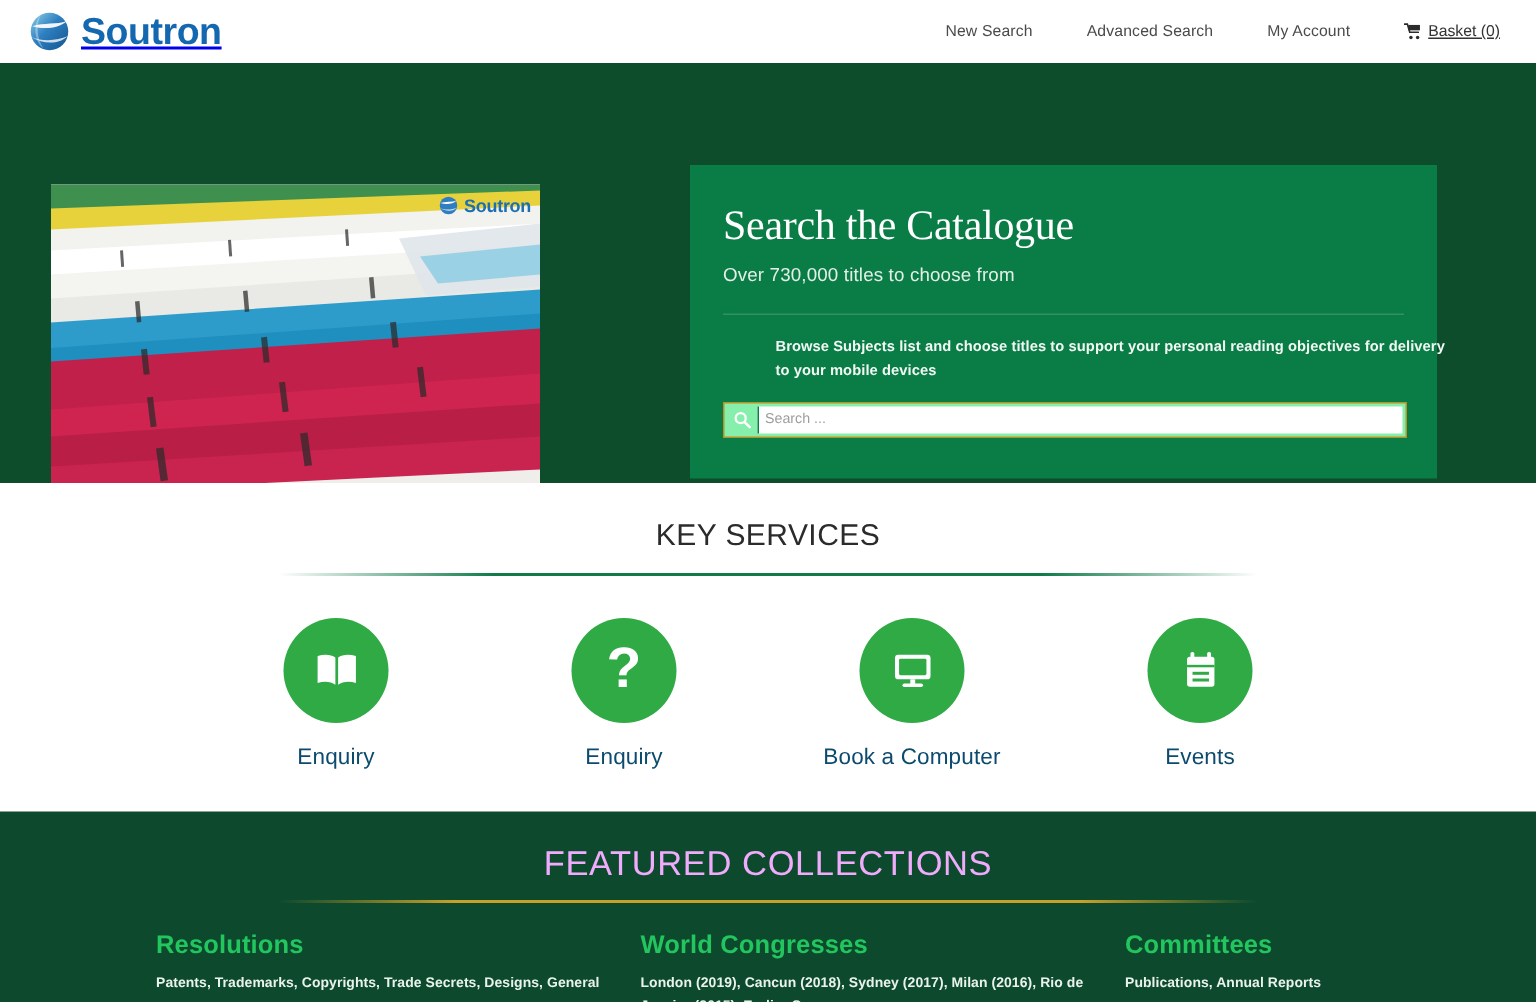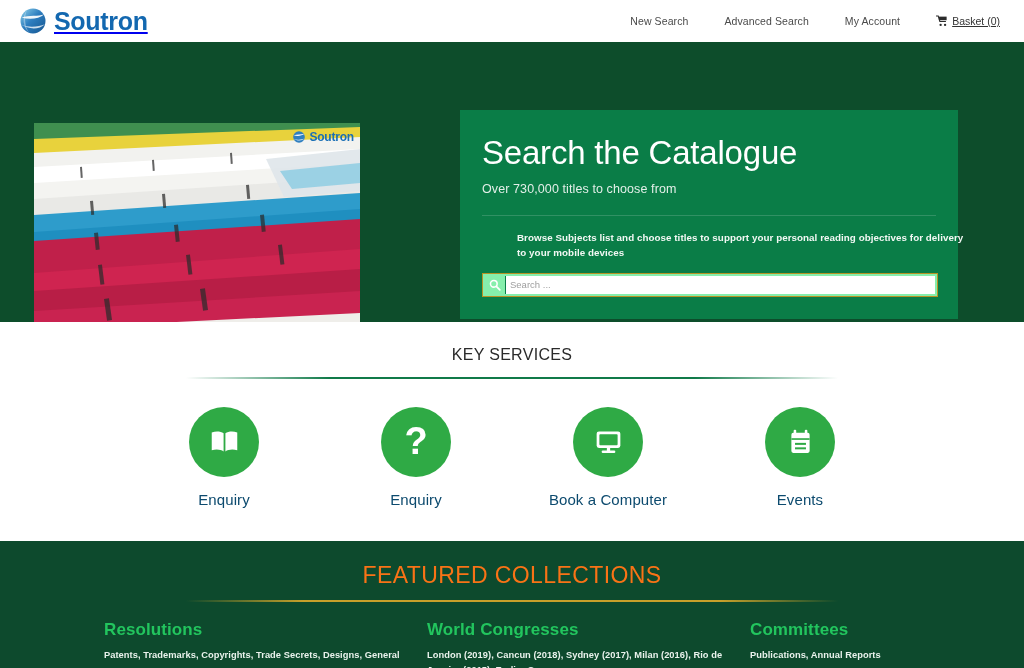--- a/index.html
+++ b/index.html
@@ -131,25 +131,26 @@
     position: absolute;
     left: 460px;
     top: 68px;
     width: 498px;
     height: 209px;
     background: #0a7d47;
     padding: 26px 22px 0 22px;
   }
 
   .panel-title {
-    font-size: 33px;
+    font-size: 28px;
     color: #ffffff;
     font-weight: normal;
     line-height: 1.05;
     letter-spacing: -0.2px;
+    font-family: Liberation Serif, serif;
   }
 
   .panel-subtitle {
     margin-top: 11px;
     font-size: 12.5px;
     color: #e3efe8;
     letter-spacing: 0.1px;
   }
 
   .panel-divider {
@@ -212,21 +213,21 @@
   
   .services {
     height: 219px;
     background: #ffffff;
     padding-top: 24px;
   }
 
   .section-title-wrap { text-align: center; }
 
   .section-title {
-    font-size: 16px;
+    font-size: 20px;
     font-weight: normal;
     color: #2b2b2b;
     letter-spacing: 0.3px;
   }
 
   .title-rule {
     margin: 13px auto 0 auto;
     width: 652px;
     height: 1.6px;
     background: linear-gradient(to right, rgba(16,122,73,0) 0%, #107a49 22%, #107a49 78%, rgba(16,122,73,0) 100%);
@@ -277,21 +278,21 @@
   .featured {
     background: #0d4a2d;
     height: 127px;
     padding-top: 21px;
   }
 
   .featured-title {
     text-align: center;
     font-size: 23px;
     font-weight: normal;
-    color: #f97316;
+    color: #f0abfc;
     letter-spacing: 0.4px;
   }
 
   .featured-rule {
     margin: 11px auto 0 auto;
     width: 652px;
     height: 1.6px;
     background: linear-gradient(to right, rgba(199,160,42,0) 0%, #c7a02a 18%, #c7a02a 82%, rgba(199,160,42,0) 100%);
   }
 

